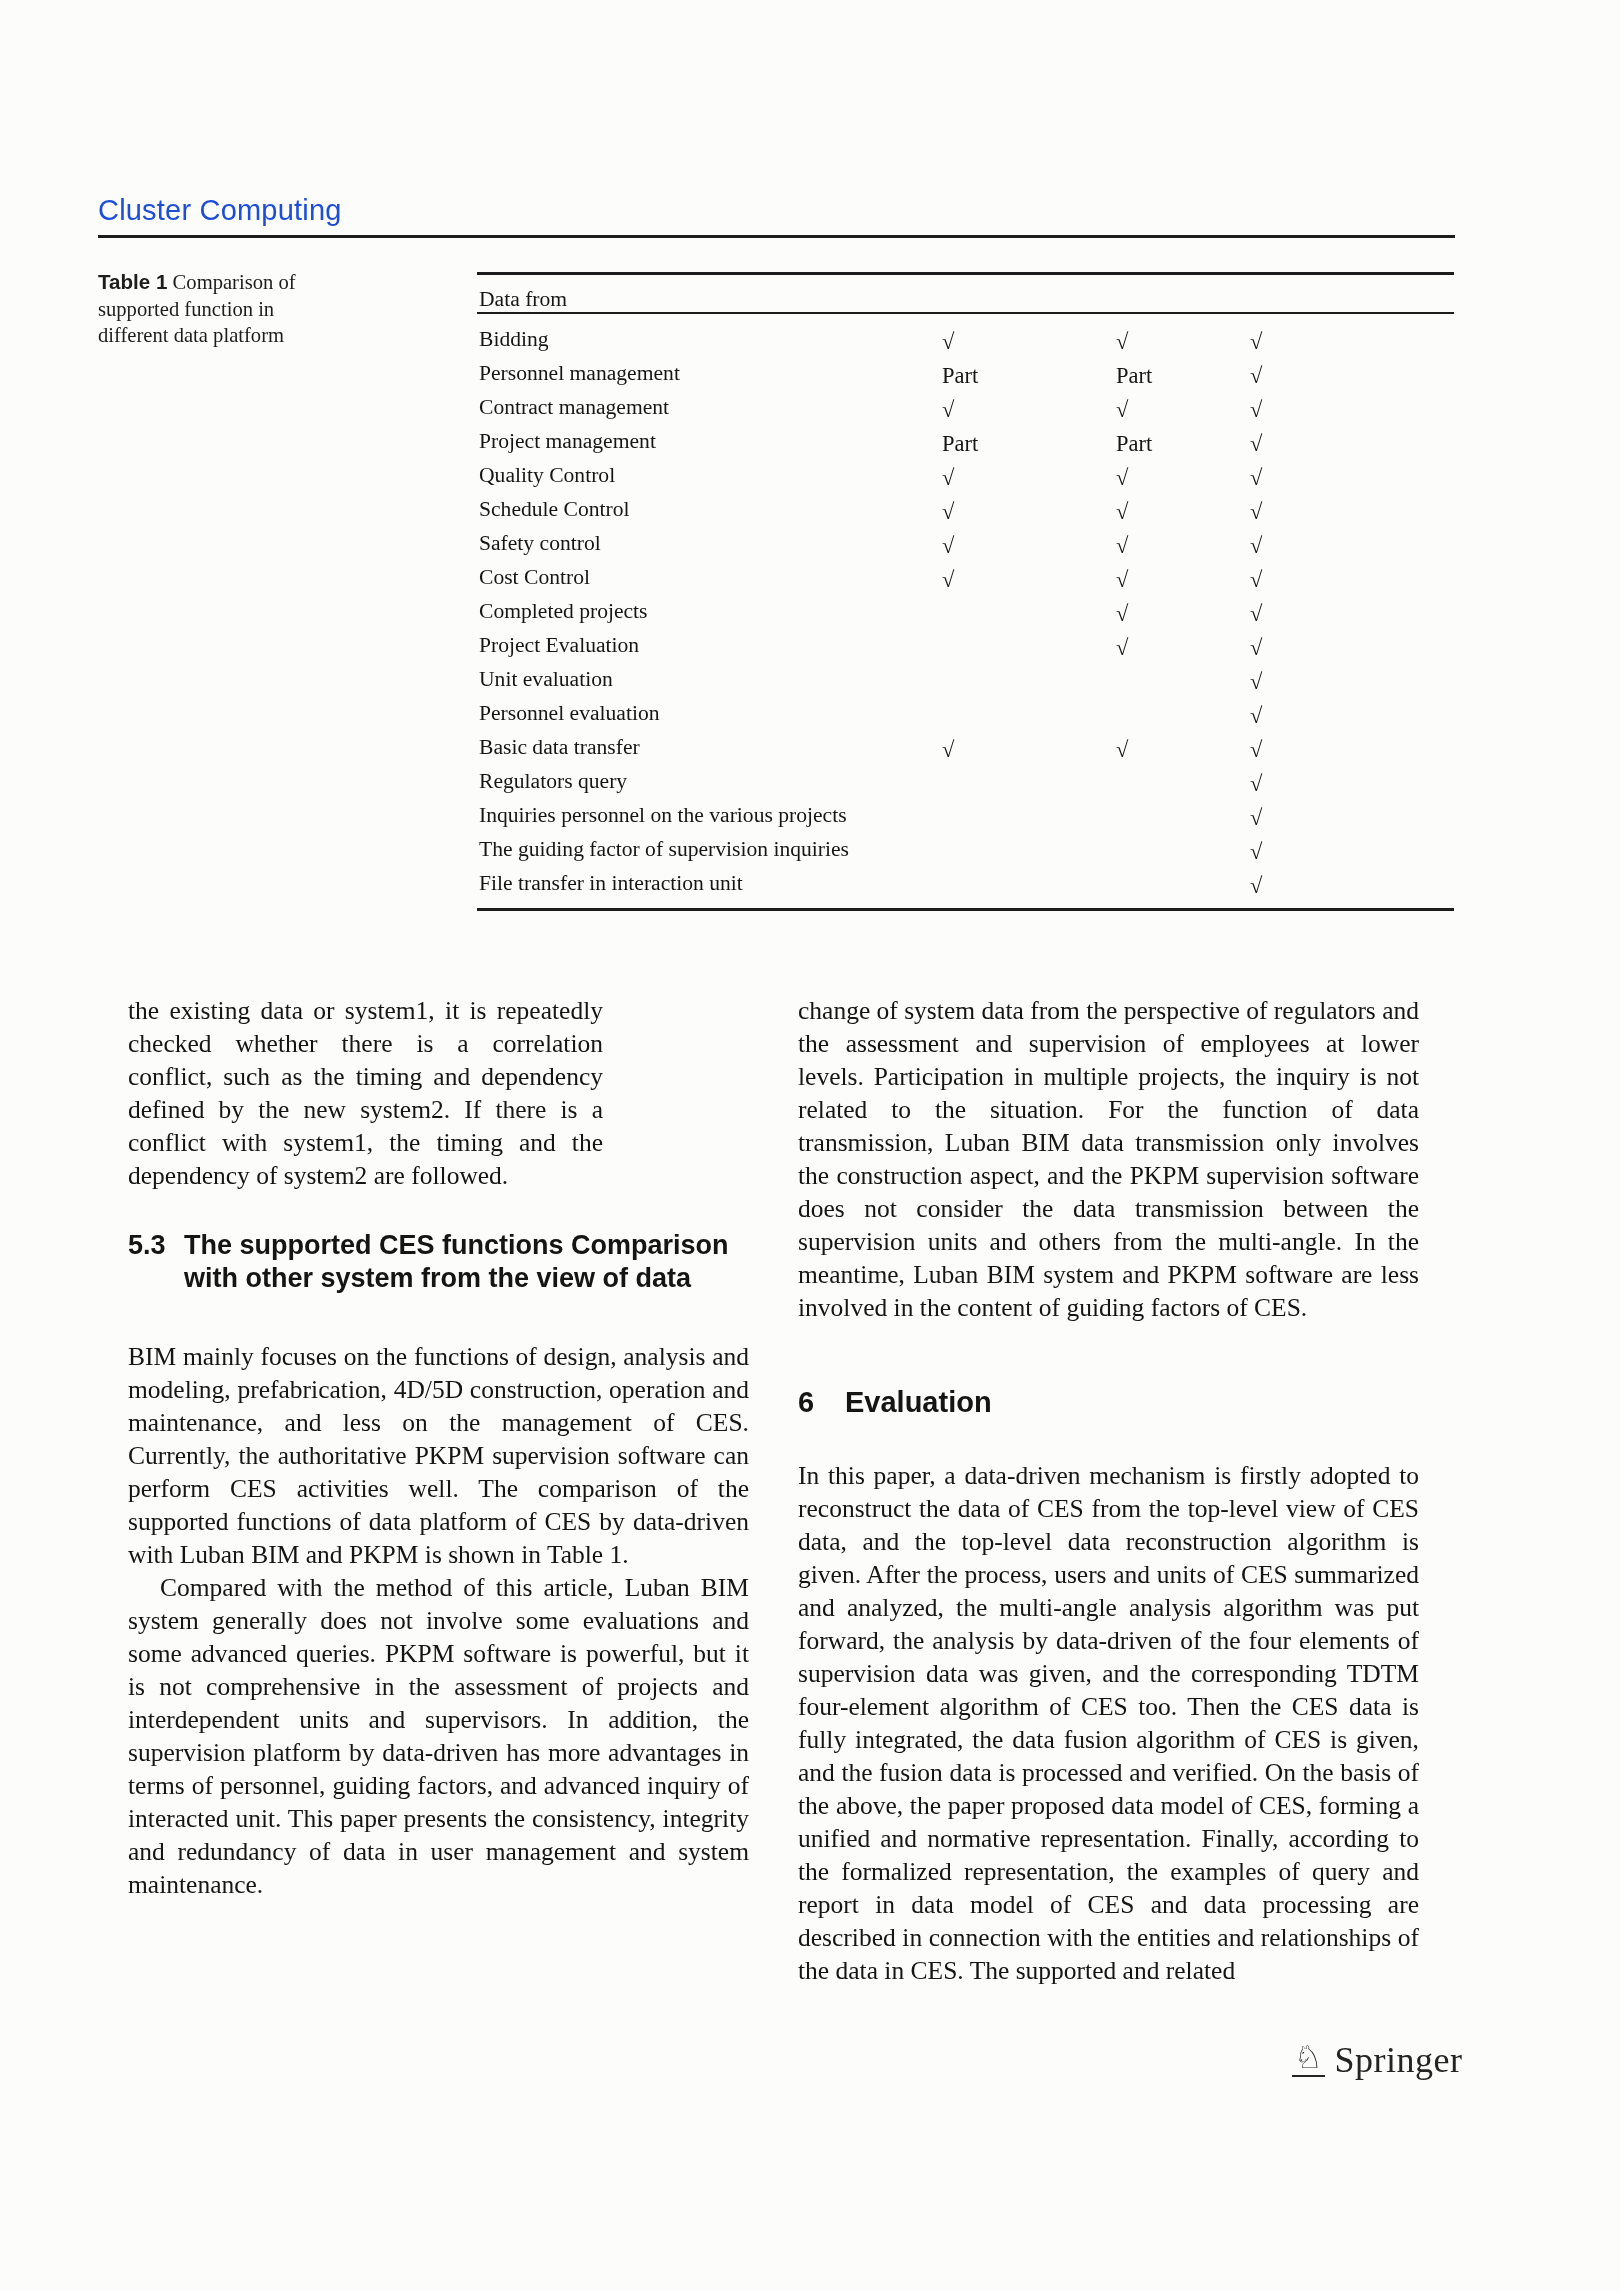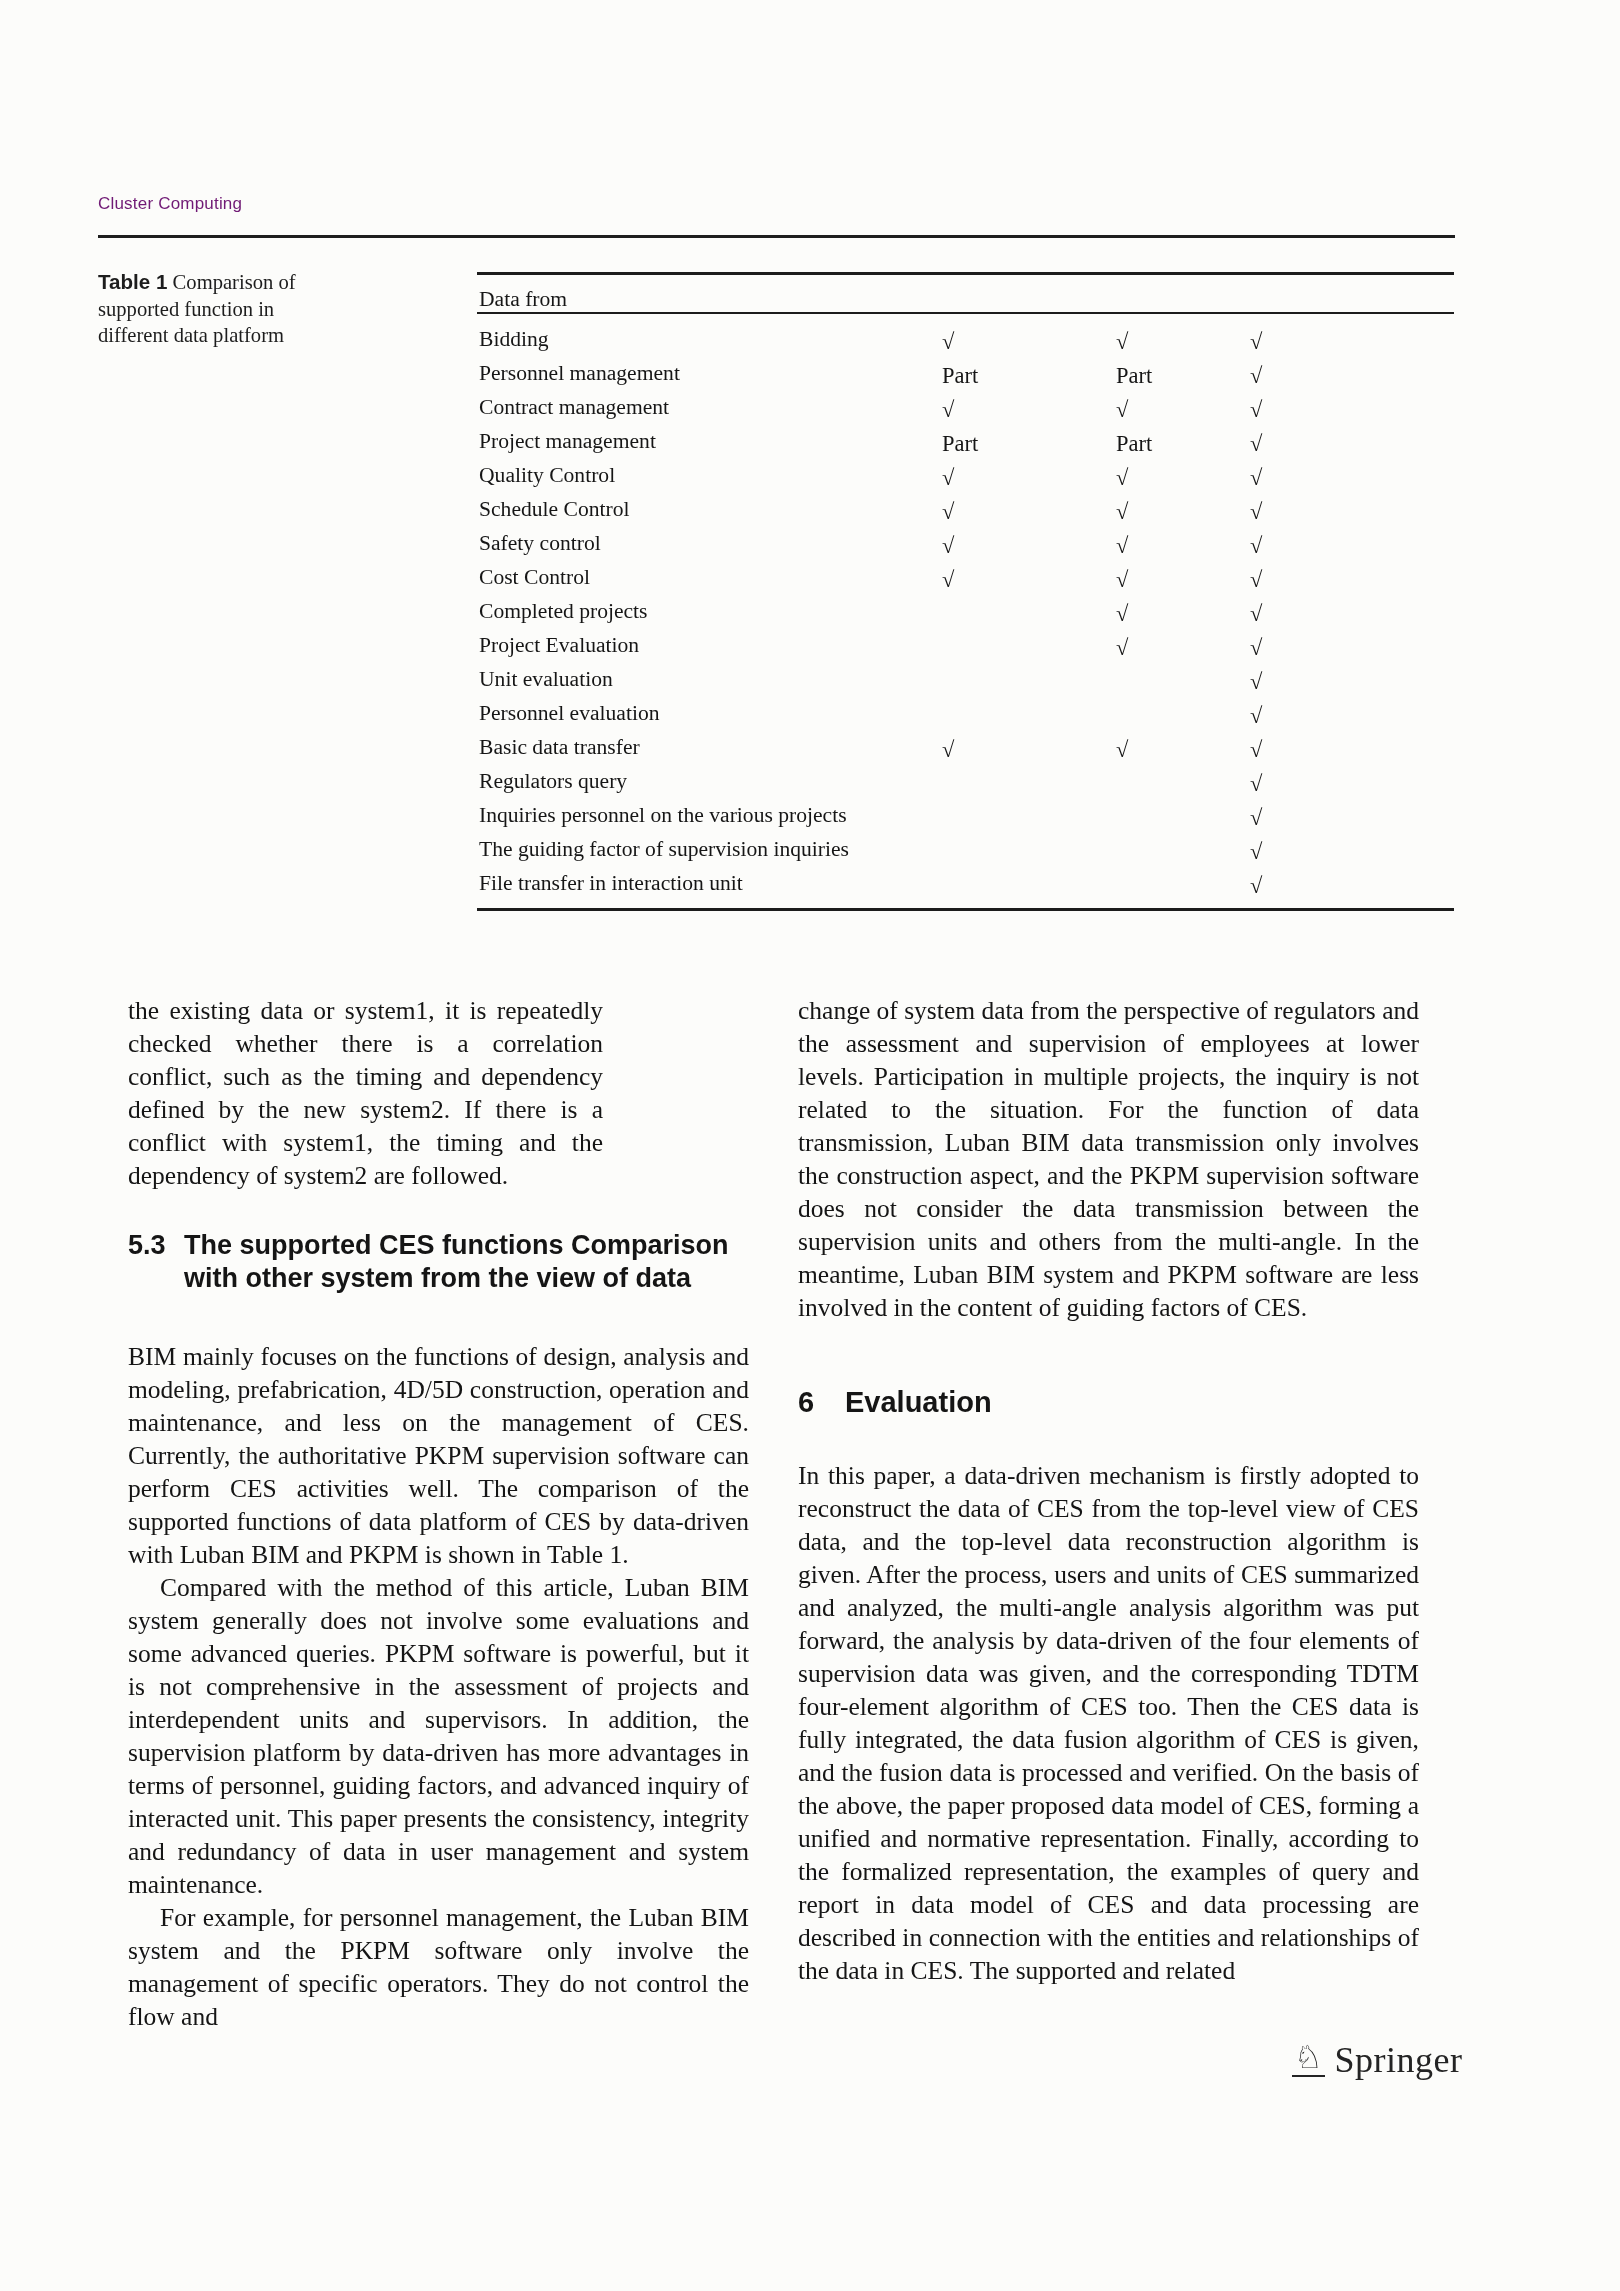--- a/index.html
+++ b/index.html
@@ -8,21 +8,21 @@
     background:#fcfcfa;color:#1b1b1b;
     font-family:"Liberation Serif", serif;
     -webkit-font-smoothing:antialiased;
   }
   .abs{position:absolute;}
 
   
   .journal-head{
     left:98px;top:194px;
     font-family:"Liberation Sans", sans-serif;
-    font-size:17px;letter-spacing:0.2px;color:#701a75;text-align:right;
+    font-size:29px;letter-spacing:0.2px;color:#1d4ed8;text-align:right;
   }
   .rule-top{left:98px;top:235px;width:1357px;height:2.9px;background:#1e1e1e;}
 
   
   .caption{
     left:98px;top:269px;width:216px;
     font-size:20.6px;line-height:26.5px;color:#1d1d1d;
   }
   .caption b{font-family:"Liberation Sans", sans-serif;font-weight:bold;}
 
@@ -213,21 +213,20 @@
 
 <div class="abs cols">
   <div class="col">
     <p class="para cont-para">the existing data or system1, it is repeatedly checked whether there is a correlation conflict, such as the timing and dependency defined by the new system2. If there is a conflict with system1, the timing and the dependency of system2 are followed.</p>
     <div class="sec-heading">
       <span class="sec-num">5.3</span>
       <span>The supported CES functions Comparison with other system from the view of data</span>
     </div>
     <p class="para first">BIM mainly focuses on the functions of design, analysis and modeling, prefabrication, 4D/5D construction, operation and maintenance, and less on the management of CES. Currently, the authoritative PKPM supervision software can perform CES activities well. The comparison of the supported functions of data platform of CES by data-driven with Luban BIM and PKPM is shown in Table 1.</p>
     <p class="para indent">Compared with the method of this article, Luban BIM system generally does not involve some evaluations and some advanced queries. PKPM software is powerful, but it is not comprehensive in the assessment of projects and interdependent units and supervisors. In addition, the supervision platform by data-driven has more advantages in terms of personnel, guiding factors, and advanced inquiry of interacted unit. This paper presents the consistency, integrity and redundancy of data in user management and system maintenance.</p>
-    <p class="para indent">For example, for personnel management, the Luban BIM system and the PKPM software only involve the management of specific operators. They do not control the flow and</p>
   </div>
   <div class="col">
     <p class="para">change of system data from the perspective of regulators and the assessment and supervision of employees at lower levels. Participation in multiple projects, the inquiry is not related to the situation. For the function of data transmission, Luban BIM data transmission only involves the construction aspect, and the PKPM supervision software does not consider the data transmission between the supervision units and others from the multi-angle. In the meantime, Luban BIM system and PKPM software are less involved in the content of guiding factors of CES.</p>
     <div class="conc-heading">
       <span class="conc-num">6</span>
       <span>Evaluation</span>
     </div>
     <p class="para">In this paper, a data-driven mechanism is firstly adopted to reconstruct the data of CES from the top-level view of CES data, and the top-level data reconstruction algorithm is given. After the process, users and units of CES summarized and analyzed, the multi-angle analysis algorithm was put forward, the analysis by data-driven of the four elements of supervision data was given, and the corresponding TDTM four-element algorithm of CES too. Then the CES data is fully integrated, the data fusion algorithm of CES is given, and the fusion data is processed and verified. On the basis of the above, the paper proposed data model of CES, forming a unified and normative representation. Finally, according to the formalized representation, the examples of query and report in data model of CES and data processing are described in connection with the entities and relationships of the data in CES. The supported and related</p>
   </div>
 </div>

